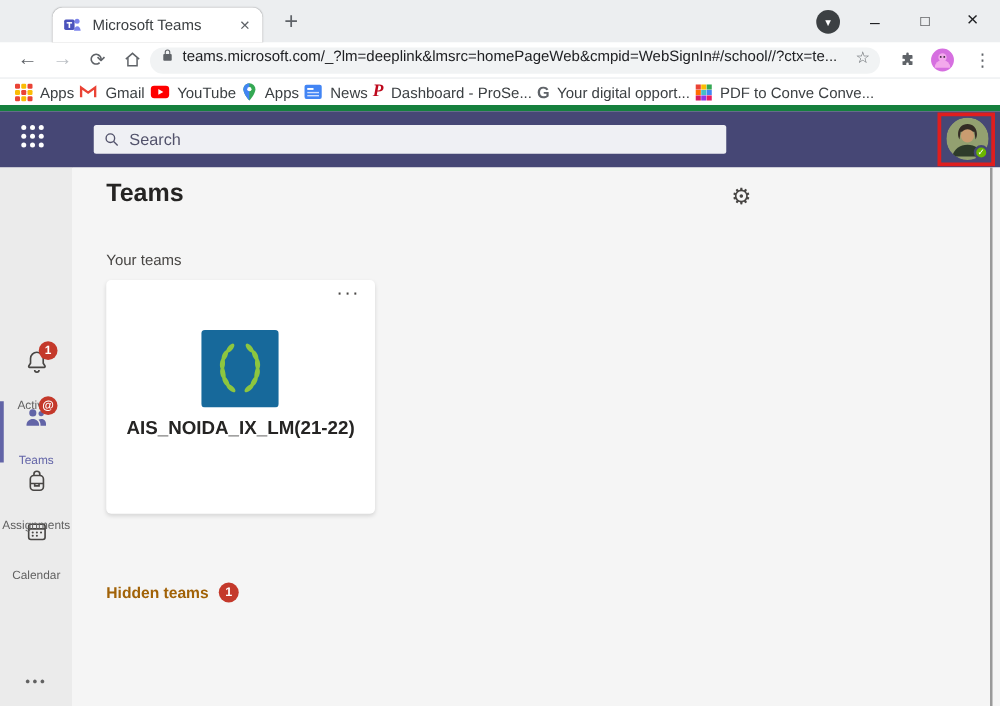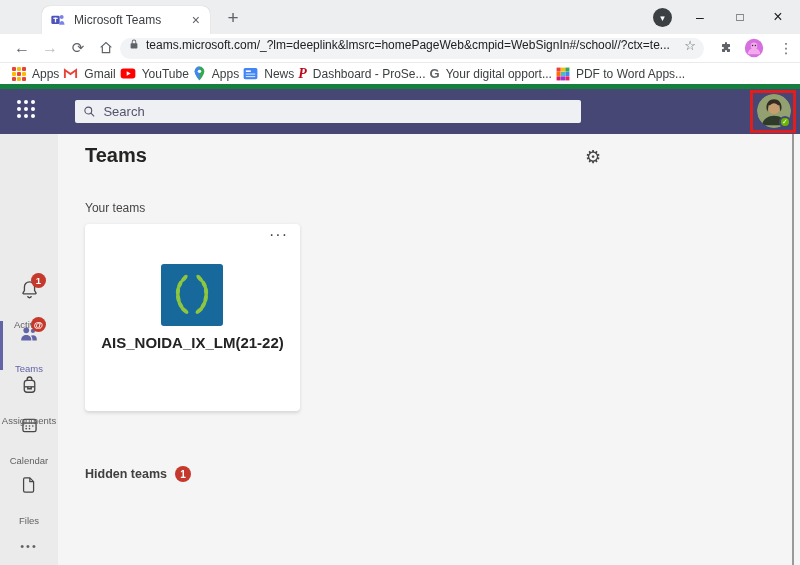--- a/index.html
+++ b/index.html
@@ -79,21 +79,21 @@
               border-radius:3px; box-shadow:0 1px 2px rgba(0,0,0,.12); display:flex; align-items:center; justify-content:center;
               gap:7px; font-size:13px; color:#252423; }
   .your-teams { position:absolute; left:27px; top:67px; font-size:12px; color:#484644; }
   .team-card { position:absolute; left:27px; top:90px; width:215px; height:187px; background:#fff; border-radius:4px;
                box-shadow:0 1.6px 3.6px rgba(0,0,0,.13); }
   .card-menu { position:absolute; right:12px; top:2px; font-size:16px; letter-spacing:1px; color:#484644; }
   .team-logo { position:absolute; left:76px; top:40px; width:62px; height:62px; }
   .team-name { position:absolute; left:0; top:108px; width:100%; padding:0 14px; text-align:center; font-size:15px;
                font-weight:700; color:#252423; line-height:1.45; word-break:break-word; }
   .hidden-row { position:absolute; left:27px; top:332px; display:flex; align-items:center; gap:8px; }
-  .hidden-label { font-size:12.5px; font-weight:600; color:#404040; }
+  .hidden-label { font-size:12.5px; font-weight:600; color:#a16207; }
   .hidden-badge { width:16px; height:16px; border-radius:50%; background:#c4392b; color:#fff; font-size:10px; font-weight:700;
                   display:flex; align-items:center; justify-content:center; }
 </style>
 </head>
 <body>
 
 <div class="screen">
 
   <div class="tabstrip">
     <div class="tab">
@@ -206,21 +206,21 @@
         <rect x="1" y="1" width="7" height="7" fill="#ea4335"></rect>
           <rect x="8.5" y="1" width="7" height="7" fill="#fbbc04"></rect>
           <rect x="16" y="1" width="7" height="7" fill="#34a853"></rect>
         <rect x="1" y="8.5" width="7" height="7" fill="#ff6d00"></rect>
           <rect x="8.5" y="8.5" width="7" height="7" fill="#46bdc6"></rect>
           <rect x="16" y="8.5" width="7" height="7" fill="#4285f4"></rect>
         <rect x="1" y="16" width="7" height="7" fill="#d81b60"></rect>
           <rect x="8.5" y="16" width="7" height="7" fill="#9334e6"></rect>
           <rect x="16" y="16" width="7" height="7" fill="#e91e63"></rect>
       </svg>
-      <span>PDF to Word Apps...</span>
+      <span>PDF to Conve Conve...</span>
     </div>
 
   </div>
 
   <div class="tm-header">
     <div class="waffle">
       <i></i>
         <i></i>
         <i></i>
         <i></i>
@@ -294,29 +294,20 @@
           <svg width="21" height="21" viewBox="0 0 24 24" fill="none" stroke="#484644" stroke-width="1.5">
             <path d="M9.3 6.2V5a2.7 2.7 0 0 1 5.4 0v1.2"></path>
             <rect x="6" y="6.2" width="12" height="13.5" rx="3.2"></rect>
             <path d="M6 13.5h12"></path>
               <path d="M10 13.5v2.2h4v-2.2"></path>
           </svg>
         </div>
         <div class="side-label">Assignments</div>
       </div>
 
-      <div class="side-item" style="top:341px">
-        <div class="icon-wrap">
-          <svg width="20" height="20" viewBox="0 0 24 24" fill="none" stroke="#484644" stroke-width="1.5">
-            <path d="M7 3.5h6L17.5 8v11a1.5 1.5 0 0 1-1.5 1.5H7A1.5 1.5 0 0 1 5.5 19V5A1.5 1.5 0 0 1 7 3.5z"></path>
-            <path d="M13 3.5V8h4.5"></path>
-          </svg>
-        </div>
-        <div class="side-label">Files</div>
-      </div>
 
       <div class="side-item" style="top:406px">
         <div class="side-more">•••</div>
       </div>
 
     </div>
 
     <div class="main">
       <div class="scroll-line"></div>
       <div class="page-title">Teams</div>

